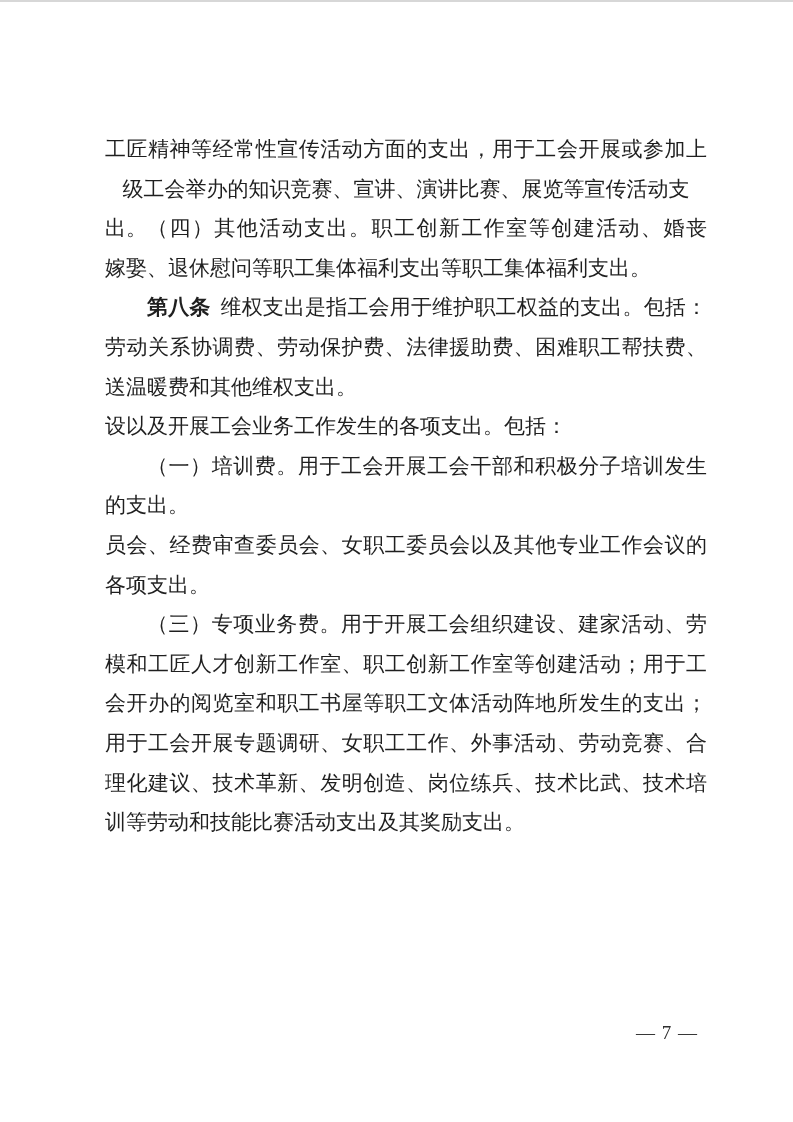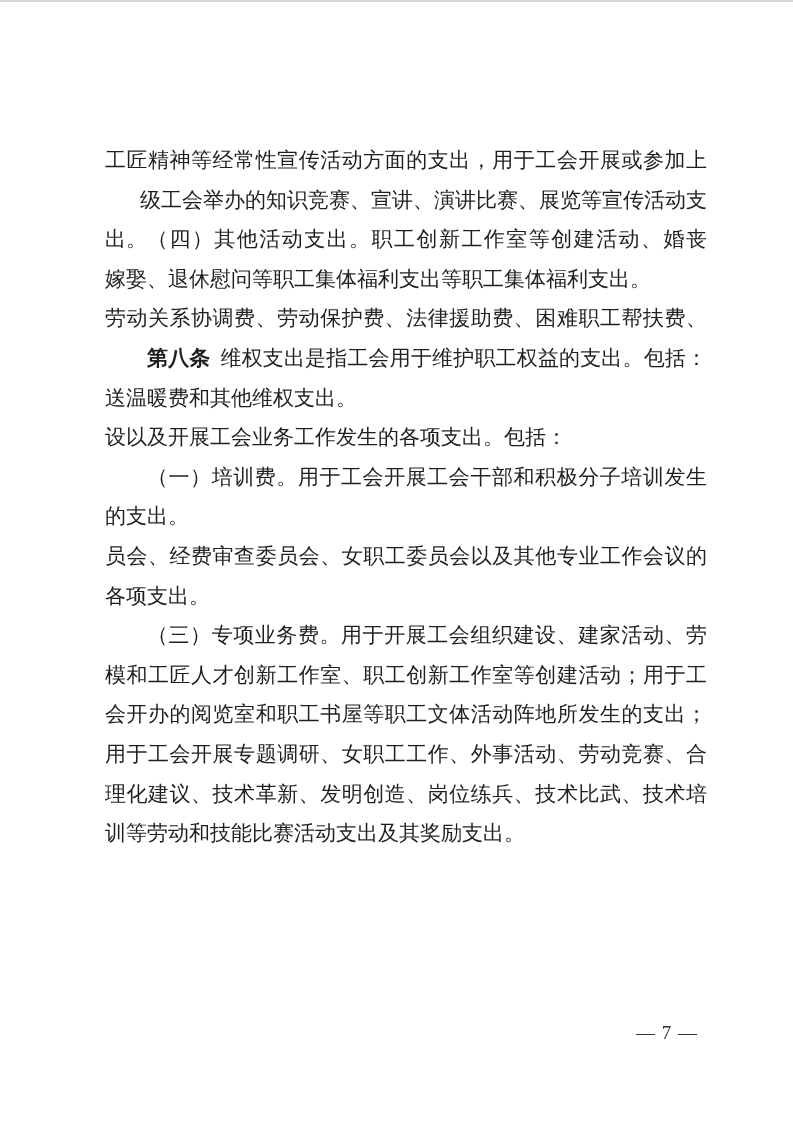--- a/index.html
+++ b/index.html
@@ -13,30 +13,29 @@
     height: 1122px;
     background: #ffffff;
     overflow: hidden;
     border-top: 2px solid #d7d7d7; 
     box-sizing: border-box;
     font-family: "Liberation Serif", "DejaVu Serif", serif;
   }
   .doc-body {
     position: absolute;
     left: 105px;
-    top: 140px;
+    top: 128px;
     width: 602px;
-    font-family: Liberation Mono, monospace;
   }
   .line {
     height: 39.6px;
     line-height: 39.6px;
     font-size: 21px;
     color: #1f1f1f;
-    text-align: right;
+    text-align: center;
     text-align-last: left;
   }
   .line.fill {
     text-align: justify;
     text-align-last: justify;
   }
   .line.indent {
     padding-left: 42px;
   }
   .lead {
@@ -57,22 +56,22 @@
 </style>
 </head>
 <body>
 
 <div class="page">
   <div class="doc-body" id="doc-body">
       <div class="line fill">工匠精神等经常性宣传活动方面的支出，用于工会开展或参加上</div>
       <div class="line">级工会举办的知识竞赛、宣讲、演讲比赛、展览等宣传活动支出。</div>
       <div class="line indent fill">（四）其他活动支出。职工创新工作室等创建活动、婚丧</div>
       <div class="line">嫁娶、退休慰问等职工集体福利支出等职工集体福利支出。</div>
+      <div class="line indent fill"><span class="lead">第八条</span><span>维权支出是指工会用于维护职工权益的支出。包括：</span></div>
       <div class="line fill">劳动关系协调费、劳动保护费、法律援助费、困难职工帮扶费、</div>
-      <div class="line indent fill"><span class="lead">第八条</span><span>维权支出是指工会用于维护职工权益的支出。包括：</span></div>
       <div class="line">送温暖费和其他维权支出。</div>
       <div class="line">设以及开展工会业务工作发生的各项支出。包括：</div>
       <div class="line indent fill">（一）培训费。用于工会开展工会干部和积极分子培训发生</div>
       <div class="line">的支出。</div>
       <div class="line fill">员会、经费审查委员会、女职工委员会以及其他专业工作会议的</div>
       <div class="line">各项支出。</div>
       <div class="line indent fill">（三）专项业务费。用于开展工会组织建设、建家活动、劳</div>
       <div class="line fill">模和工匠人才创新工作室、职工创新工作室等创建活动；用于工</div>
       <div class="line fill">会开办的阅览室和职工书屋等职工文体活动阵地所发生的支出；</div>
       <div class="line fill">用于工会开展专题调研、女职工工作、外事活动、劳动竞赛、合</div>

